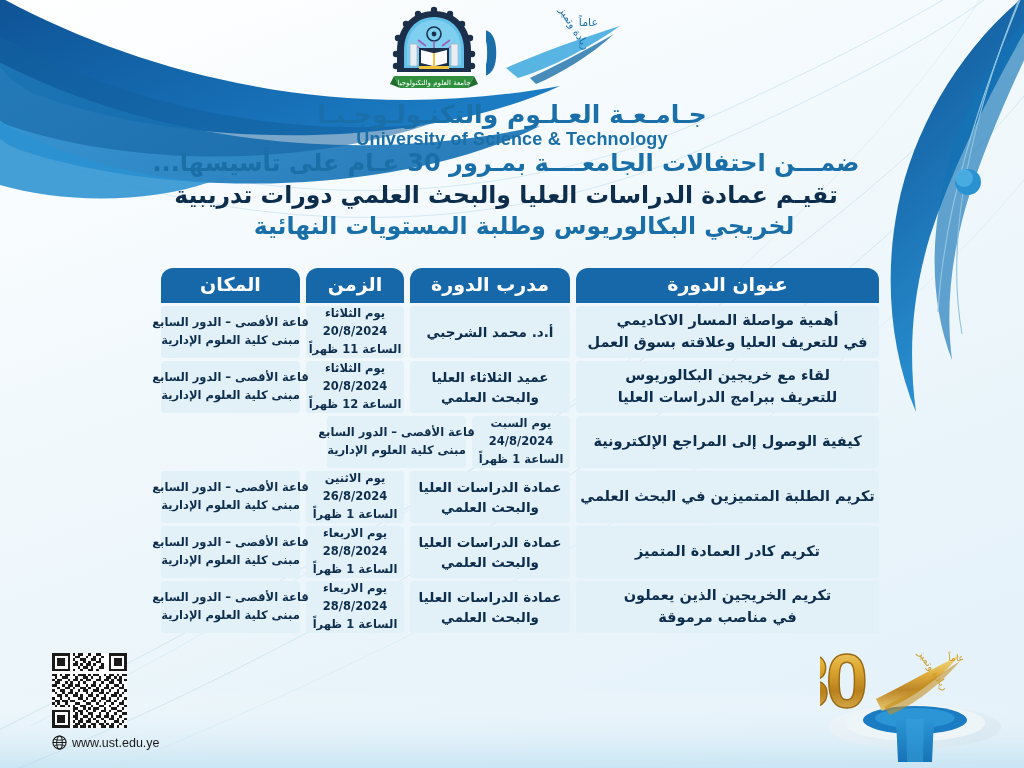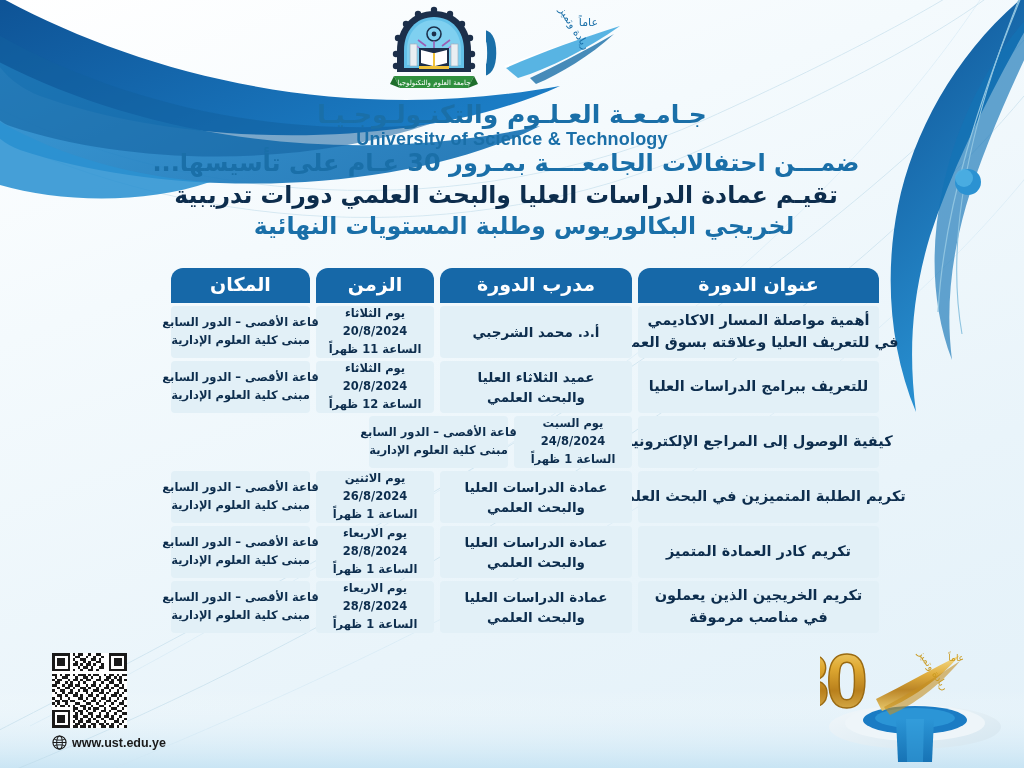--- a/index.html
+++ b/index.html
@@ -83,39 +83,39 @@
     font-size:12.5px; font-weight:bold;
     line-height:1.45;
     text-align:center;
     display:flex; flex-direction:column; align-items:center; justify-content:center;
     padding:4px 6px;
     border-radius:4px;
   }
   .td span { display:block; white-space:nowrap; }
 
   
-  .c-title   { width:241px; }
-  .c-trainer { width:192px; }
-  .c-time    { width:118px; }
+  .c-title   { width:303px; }
+  .c-trainer { width:160px; }
+  .c-time    { width:98px; }
   .c-place   { width:139px; }
 
   .c-title .td-in  { font-size:14.5px; line-height:1.5; }
   .c-trainer .td-in{ font-size:13.5px; line-height:1.5; }
   .c-time .td-in   { font-size:11.5px; line-height:1.55; }
   .c-place .td-in  { font-size:11.5px; line-height:1.55;text-align:center; }
 
   .row-h { height:52px; }
 
   
   .qr-block { position:absolute; left:52px; bottom:18px; z-index:6; direction:ltr; }
   .qr-img { width:75px; height:75px; display:block; }
   .site-row { display:flex; align-items:center; gap:5px; margin-top:7px; }
   .site-txt {
     font-family:"Liberation Sans", sans-serif;
-    font-size:12.5px; font-weight:bold; color:#1a1a1a;
+    font-size:12.5px; font-weight:normal; color:#1a1a1a;
   }
 
   
   .badge-30 { position:absolute; right:14px; bottom:6px; width:190px; height:135px; z-index:6; }
 </style>
 </head>
 <body>
 
 <div id="poster">
 
@@ -267,20 +267,21 @@
           <div class="td row-h c-place">
             <div class="td-in">
               <span>قاعة الأقصى – الدور السابع</span>
               <span>مبنى كلية العلوم الإدارية</span>
             </div>
           </div>
         </div>
         <div class="trow">
           <div class="td row-h c-title">
             <div class="td-in">
+              <span>لقاء مع خريجين البكالوريوس</span>
               <span>للتعريف ببرامج الدراسات العليا</span>
             </div>
           </div>
           <div class="td row-h c-trainer">
             <div class="td-in">
               <span>عميد الثلاثاء العليا</span>
               <span>والبحث العلمي</span>
             </div>
           </div>
           <div class="td row-h c-time">

